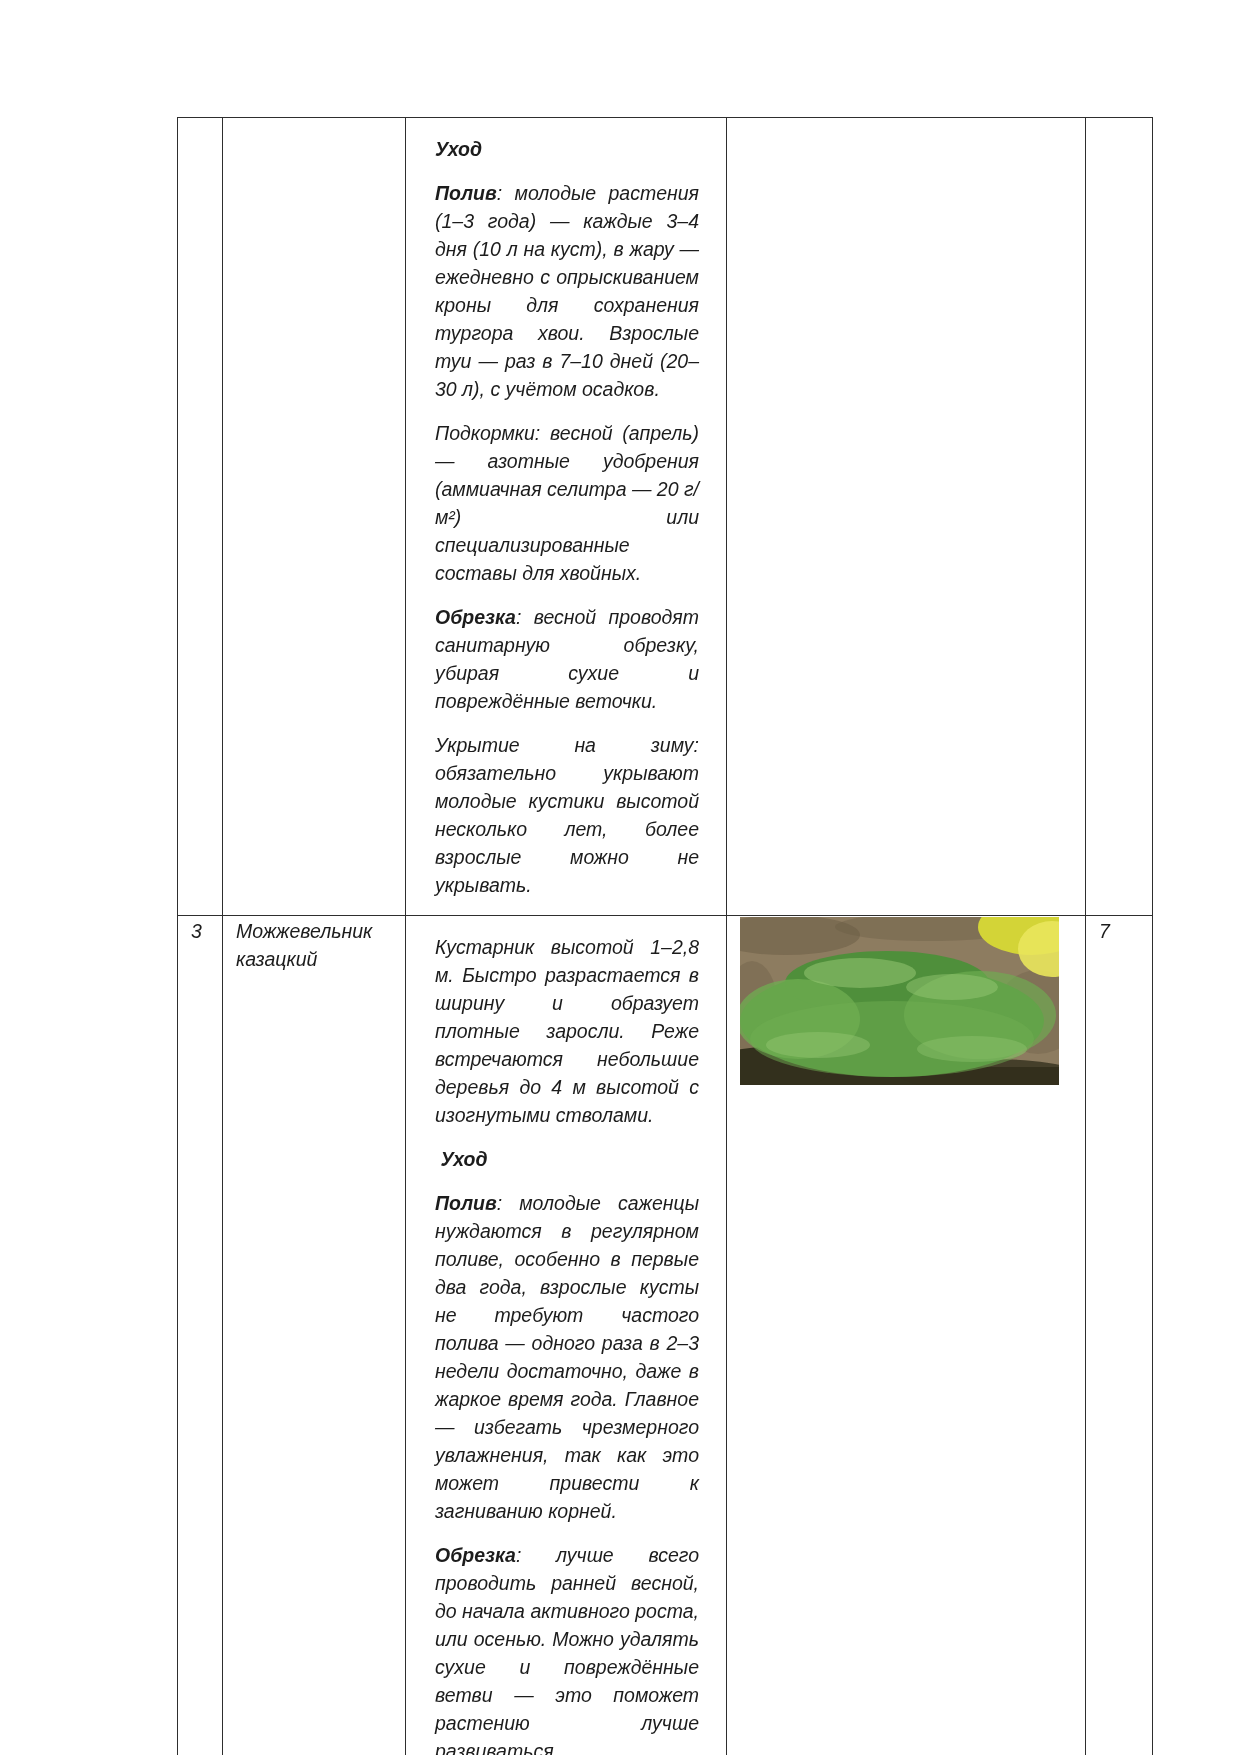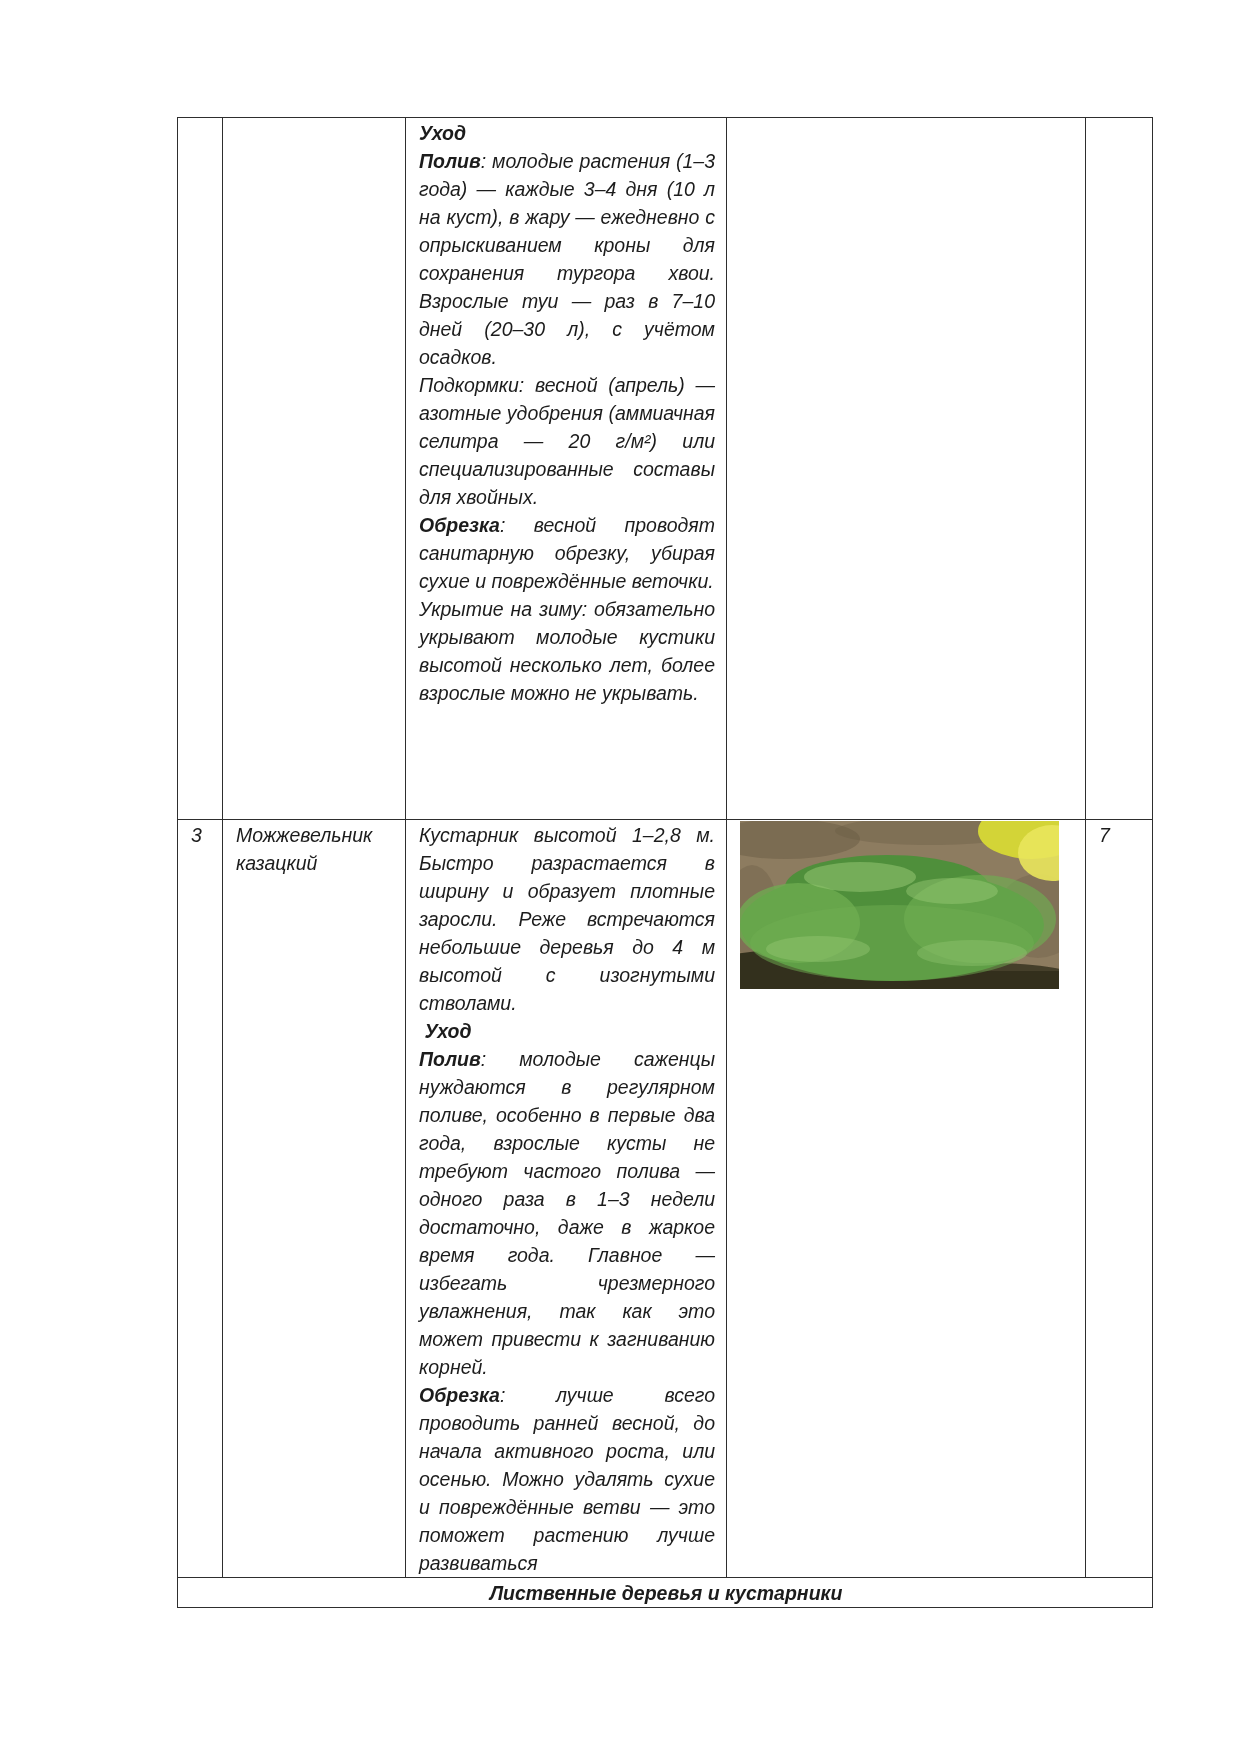--- a/index.html
+++ b/index.html
@@ -33,21 +33,21 @@
   tr.r1 { height: 702px; }
   tr.r2 { height: 756px; }
   tr.rf { height: 29px; }
 
   td.c-num  { padding-left: 13px; }
   td.c-name { padding-right: 6px; }
   td.c-text { text-align: justify; padding-right: 12px; }
   td.c-photo { padding: 2px 0 0 11px; }
   td.c-qty  { padding-left: 12px; }
 
-  .para { margin: 0; }
+  .para { margin: 16px; }
   .para b, td.c-footer { font-weight: 700; }
 
   td.c-footer {
     text-align: center;
     vertical-align: middle;
     padding: 0;
     line-height: 27px;
   }
 
   svg.photo { display: block; }
@@ -78,21 +78,21 @@
         <td class="c-photo"></td>
         <td class="c-qty"></td>
       </tr>
 
       <tr class="r2">
         <td class="c-num">3</td>
         <td class="c-name">Можжевельник казацкий</td>
         <td class="c-text">
             <p class="para"><span>Кустарник высотой 1–2,8 м. Быстро разрастается в ширину и образует плотные заросли. Реже встречаются небольшие деревья до 4 м высотой с изогнутыми стволами.</span></p>
             <p class="para"><b>&nbsp;Уход</b></p>
-            <p class="para"><b>Полив</b><span>: молодые саженцы нуждаются в регулярном поливе, особенно в первые два года, взрослые кусты не требуют частого полива — одного раза в 1–3 недели достаточно, даже в жаркое время года. Главное — избегать чрезмерного увлажнения, так как это может привести к загниванию корней.</span></p>
+            <p class="para"><b>Полив</b><span>: молодые саженцы нуждаются в регулярном поливе, особенно в первые два года, взрослые кусты не требуют частого полива — одного раза в 2–3 недели достаточно, даже в жаркое время года. Главное — избегать чрезмерного увлажнения, так как это может привести к загниванию корней.</span></p>
             <p class="para"><b>Обрезка</b><span>: лучше всего проводить ранней весной, до начала активного роста, или осенью. Можно удалять сухие и повреждённые ветви — это поможет растению лучше развиваться</span></p>
           </td>
         <td class="c-photo">
           <svg class="photo" width="319" height="168" viewBox="0 0 319 168">
             <rect x="0" y="0" width="319" height="168" fill="#8d7c60"></rect>
             <ellipse cx="45" cy="18" rx="75" ry="20" opacity="0.5" fill="#6a5b44"></ellipse>
             <ellipse cx="190" cy="10" rx="95" ry="14" opacity="0.38" fill="#6a5b44"></ellipse>
             <ellipse cx="298" cy="95" rx="42" ry="42" opacity="0.32" fill="#6a5b44"></ellipse>
             <ellipse cx="12" cy="90" rx="26" ry="46" opacity="0.35" fill="#6a5b44"></ellipse>
 

